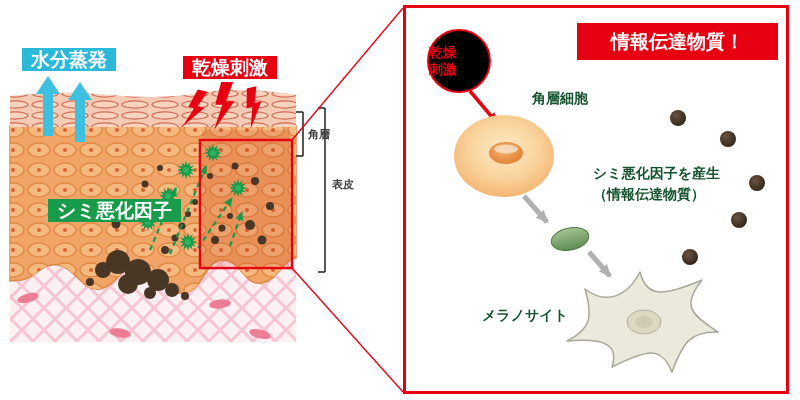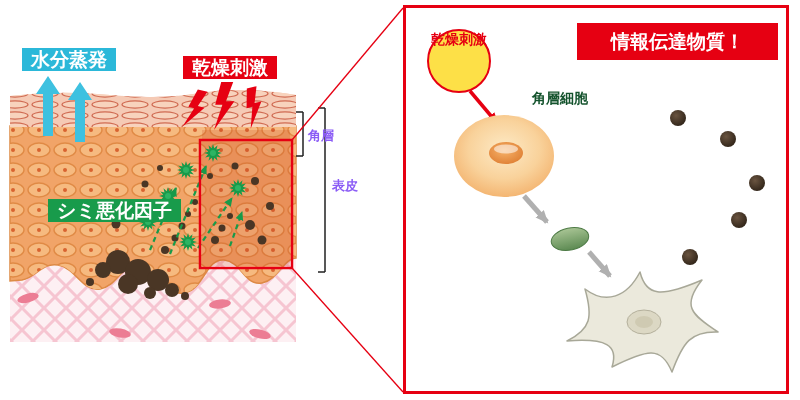--- a/index.html
+++ b/index.html
@@ -2,30 +2,30 @@
 <html><head>
 <meta charset="utf-8">
 <style>
   html,body{margin:0;padding:0;background:#fff;}
   #stage{position:relative;width:800px;height:400px;overflow:hidden;
          font-family:"Liberation Sans","DejaVu Sans",sans-serif;background:#fff;}
   .abs{position:absolute;}
   svg{display:block;}
   .badge{position:absolute;color:#fff;font-weight:bold;font-size:19px;
          padding:3px 9px;line-height:17px;white-space:nowrap;}
-  .blk{position:absolute;color:#8b5cf6;font-size:13px;font-weight:bold;white-space:nowrap;}
+  .blk{position:absolute;color:#404040;font-size:11px;font-weight:bold;white-space:nowrap;}
   .panel{position:absolute;left:403px;top:5px;width:386px;height:389px;
          background:#fff;border:3px solid #e60012;box-sizing:border-box;}
   .banner{position:absolute;left:577px;top:23px;width:201px;height:37px;
           background:#e60012;color:#fff;font-weight:bold;font-size:19px;
           text-align:center;line-height:37px;}
   .circle{position:absolute;left:427px;top:29px;width:60px;height:60px;
-          border:2px solid #e60012;border-radius:50%;background:#fde047;
-          color:#e60012;font-weight:bold;font-size:14px;text-align:center;
-          display:flex;flex-direction:row;justify-content:center;line-height:17px;}
+          border:2px solid #e60012;border-radius:50%;background:#000000;
+          color:#e60012;font-weight:bold;font-size:14px;text-align:left;
+          display:flex;flex-direction:column;justify-content:center;line-height:17px;}
   .plabel{position:absolute;color:#14532d;font-size:14px;font-weight:bold;
           line-height:21px;white-space:nowrap;}
 </style>
 </head>
 <body>
 
 <div id="stage">
 
   <svg class="abs" style="left:0;top:0" width="800" height="400" viewBox="0 0 800 400">
     <defs>
@@ -203,16 +203,21 @@
 
   <div class="banner">情報伝達物質！</div>
 
   <div class="circle">
     <span>乾燥</span>
     <span>刺激</span>
   </div>
 
   <div class="plabel" style="left:532px;top:88px">角層細胞</div>
 
-
-
+  <div class="plabel" style="left:593px;top:163px">
+    <div>シミ悪化因子を産生</div>
+    <div>（情報伝達物質）</div>
+  </div>
+
+
+  <div class="plabel" style="left:482px;top:305px">メラノサイト</div>
 
 </div>
 
 </body></html>

